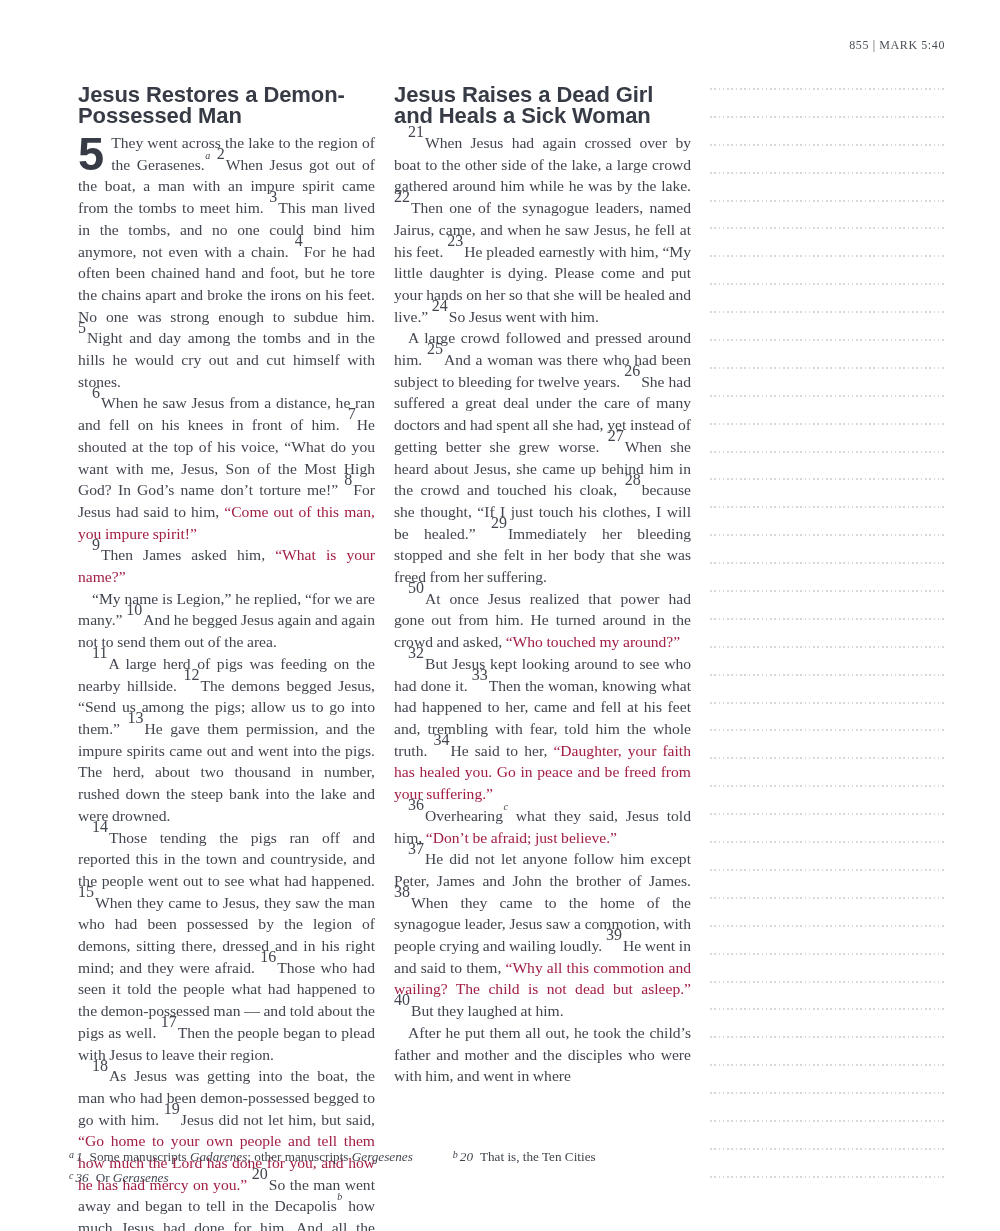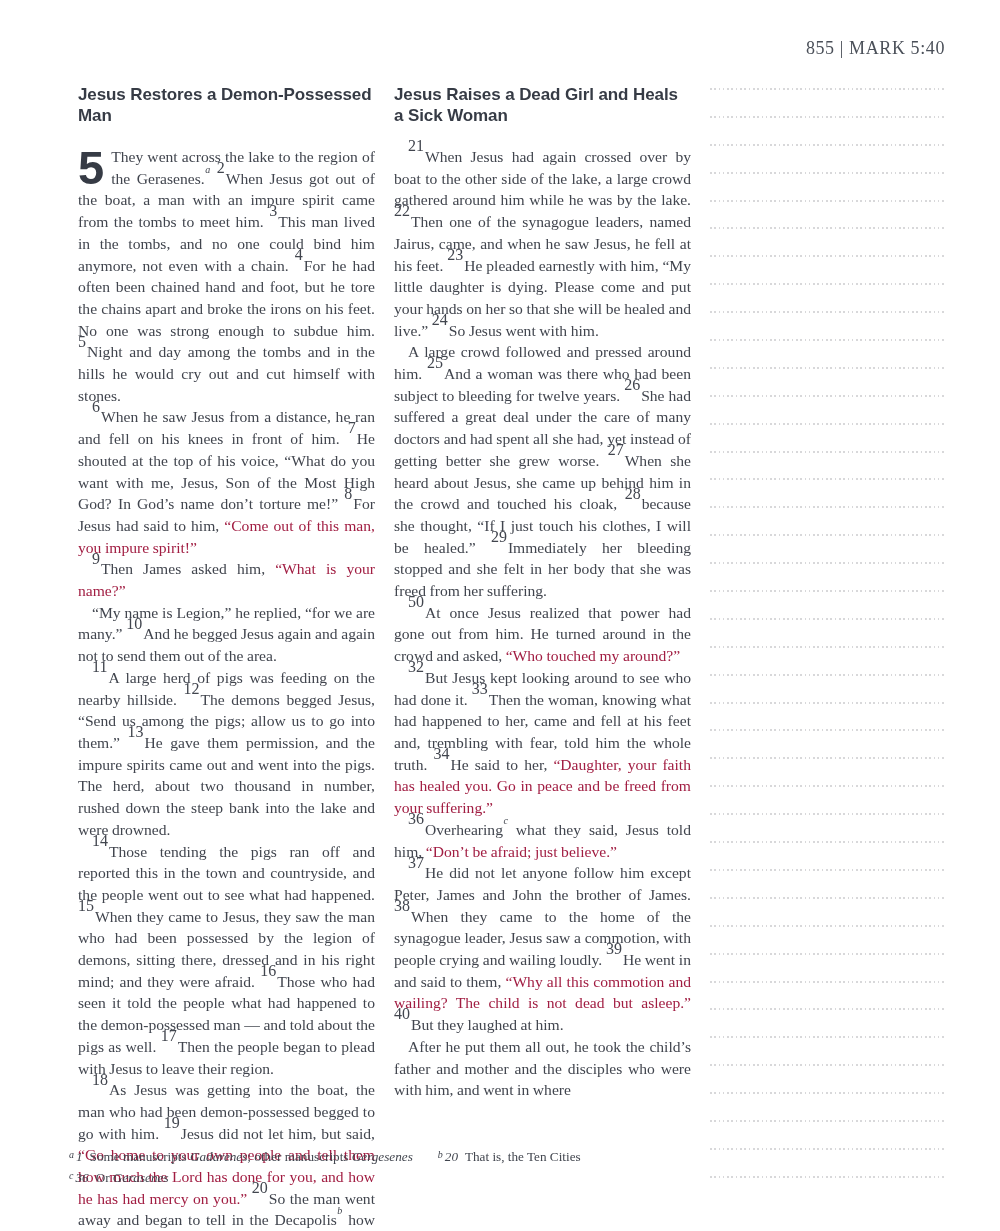--- a/index.html
+++ b/index.html
@@ -6,32 +6,32 @@
     --red:#a11d42; --body:#41454e; --head:#363b45; --runhead:#4b5059; --dots:#d8d8da;
   }
   *{margin:0;padding:0;box-sizing:border-box;}
   html,body{background:#fff;}
   body{
     width:1000px;height:1231px;position:relative;overflow:hidden;
     font-family:"Liberation Serif", serif;color:var(--body);
   }
   .running-head{
     position:absolute;top:38px;right:55px;
-    font-family:"Liberation Serif", serif;font-size:18px;letter-spacing:.6px;
+    font-family:"Liberation Serif", serif;font-size:12px;letter-spacing:.6px;
     color:var(--runhead);
   }
   .content{
     position:absolute;left:78px;top:85px;width:613px;
     display:flex;gap:19px;
   }
   .col{width:297px;}
   .section-heading{
     font-family:"Liberation Sans", sans-serif;font-weight:700;
-    font-size:17px;line-height:20.5px;color:var(--head);
-    margin-bottom:20px;letter-spacing:-0.1px;
+    font-size:22px;line-height:20.5px;color:var(--head);
+    margin-bottom:6px;letter-spacing:-0.1px;
   }
   .para{
     font-size:15.6px;line-height:21.7px;text-align:justify;
     hyphens:auto;-webkit-hyphens:auto;word-spacing:-0.3px;
   }
   .para.indent{text-indent:14px;}
   .dropcap{
     float:left;font-family:"Liberation Sans", sans-serif;font-weight:700;
     font-size:47px;line-height:38px;color:var(--head);
     margin:3px 7px 0 0;
@@ -44,21 +44,21 @@
     font-size:10px;line-height:0;position:relative;top:-5px;
     font-style:italic;margin-left:.5px;
   }
   .red{color:var(--red);}
   .it{font-style:italic;}
   .footnotes{
     position:absolute;left:69px;top:1147px;width:620px;
     font-size:13.2px;line-height:19.5px;color:var(--body);
   }
   .fn-row{display:flex;}
-  .fn-item + .fn-item{margin-left:25px;}
+  .fn-item + .fn-item{margin-left:40px;}
   .fn-letter{font-style:italic;font-size:10px;position:relative;top:-3px;margin-right:2px;}
   .fn-verse{font-style:italic;margin-right:7px;}
   .journal-lines{
     position:absolute;left:710px;top:88px;width:234px;
   }
   .journal-line{
     height:2px;margin-bottom:25.9px;
     background:repeating-linear-gradient(90deg, var(--dots) 0 1.6px, transparent 1.6px 4.3px);
   }
 </style>

